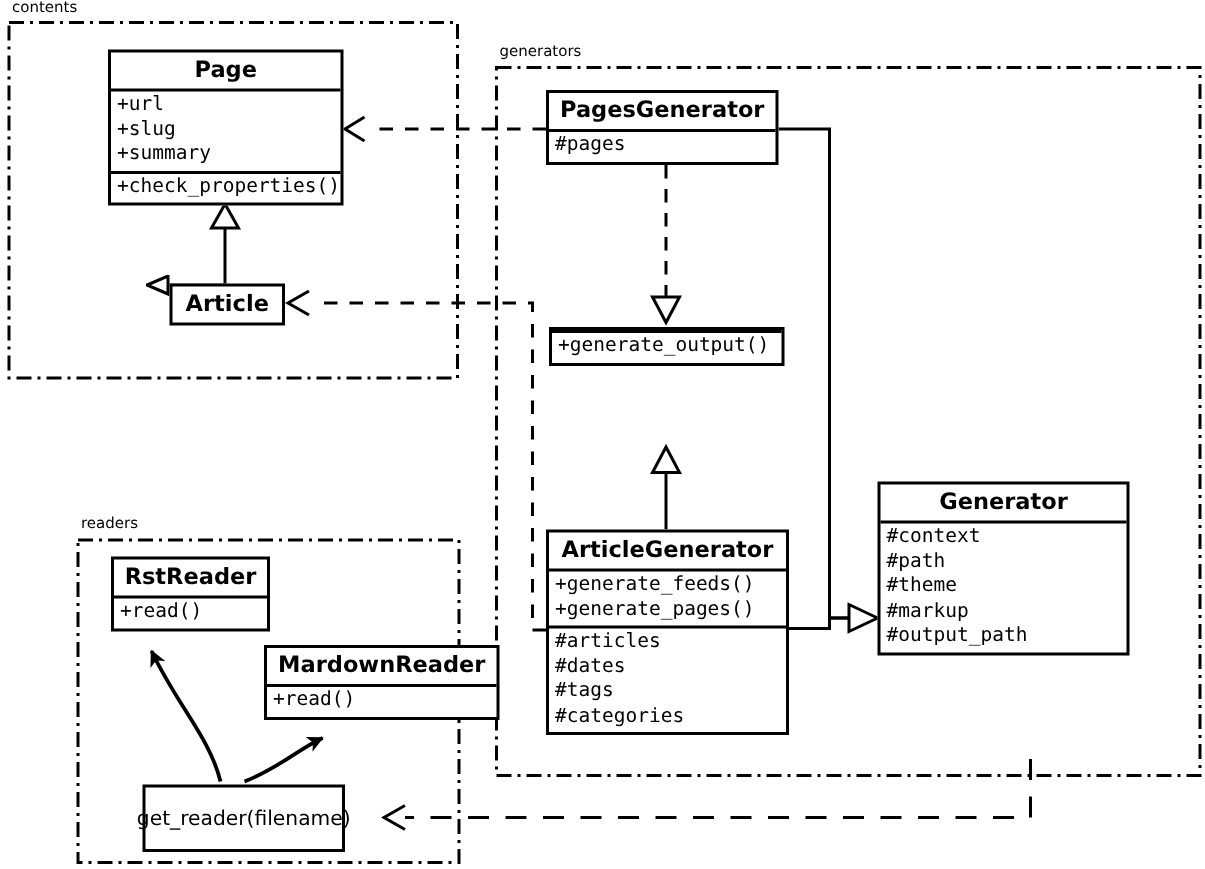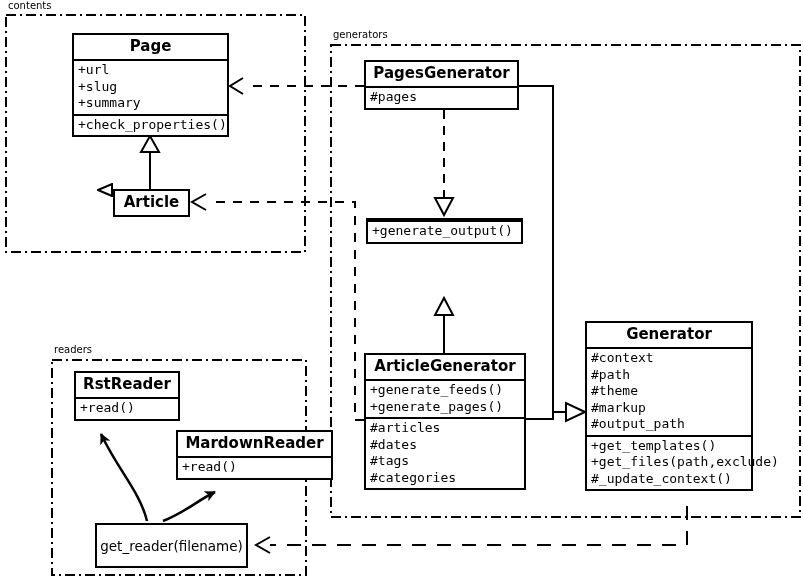--- a/index.html
+++ b/index.html
@@ -194,38 +194,33 @@
 
   <div class="uml-class" style="left:585px; top:321px; width:168px;">
     <div class="uml-name">Generator</div>
     <div class="uml-compartment">
       <div class="uml-member">#context</div>
       <div class="uml-member">#path</div>
       <div class="uml-member">#theme</div>
       <div class="uml-member">#markup</div>
       <div class="uml-member">#output_path</div>
     </div>
-    <div class="uml-compartment">
-      <div class="uml-member">+get_templates()</div>
-      <div class="uml-member">+get_files(path,exclude)</div>
-      <div class="uml-member">#_update_context()</div>
-    </div>
   </div>
 
   <div class="uml-class" style="left:74px; top:371px; width:106px;">
     <div class="uml-name">RstReader</div>
     <div class="uml-compartment">
       <div class="uml-member">+read()</div>
     </div>
   </div>
 
   <div class="uml-class" style="left:137px; top:430px; width:157px;margin-left:39px;">
     <div class="uml-name">MardownReader</div>
     <div class="uml-compartment">
       <div class="uml-member">+read()</div>
     </div>
   </div>
 
-  <div class="func-box" style="left:95px; top:523px; width:153px; height:45px;">
+  <div class="func-box" style="left:95px; top:523px; width:135px; height:45px;">
     <span class="func-label">get_reader(filename)</span>
   </div>
 
 </div>
 
 </body></html>

